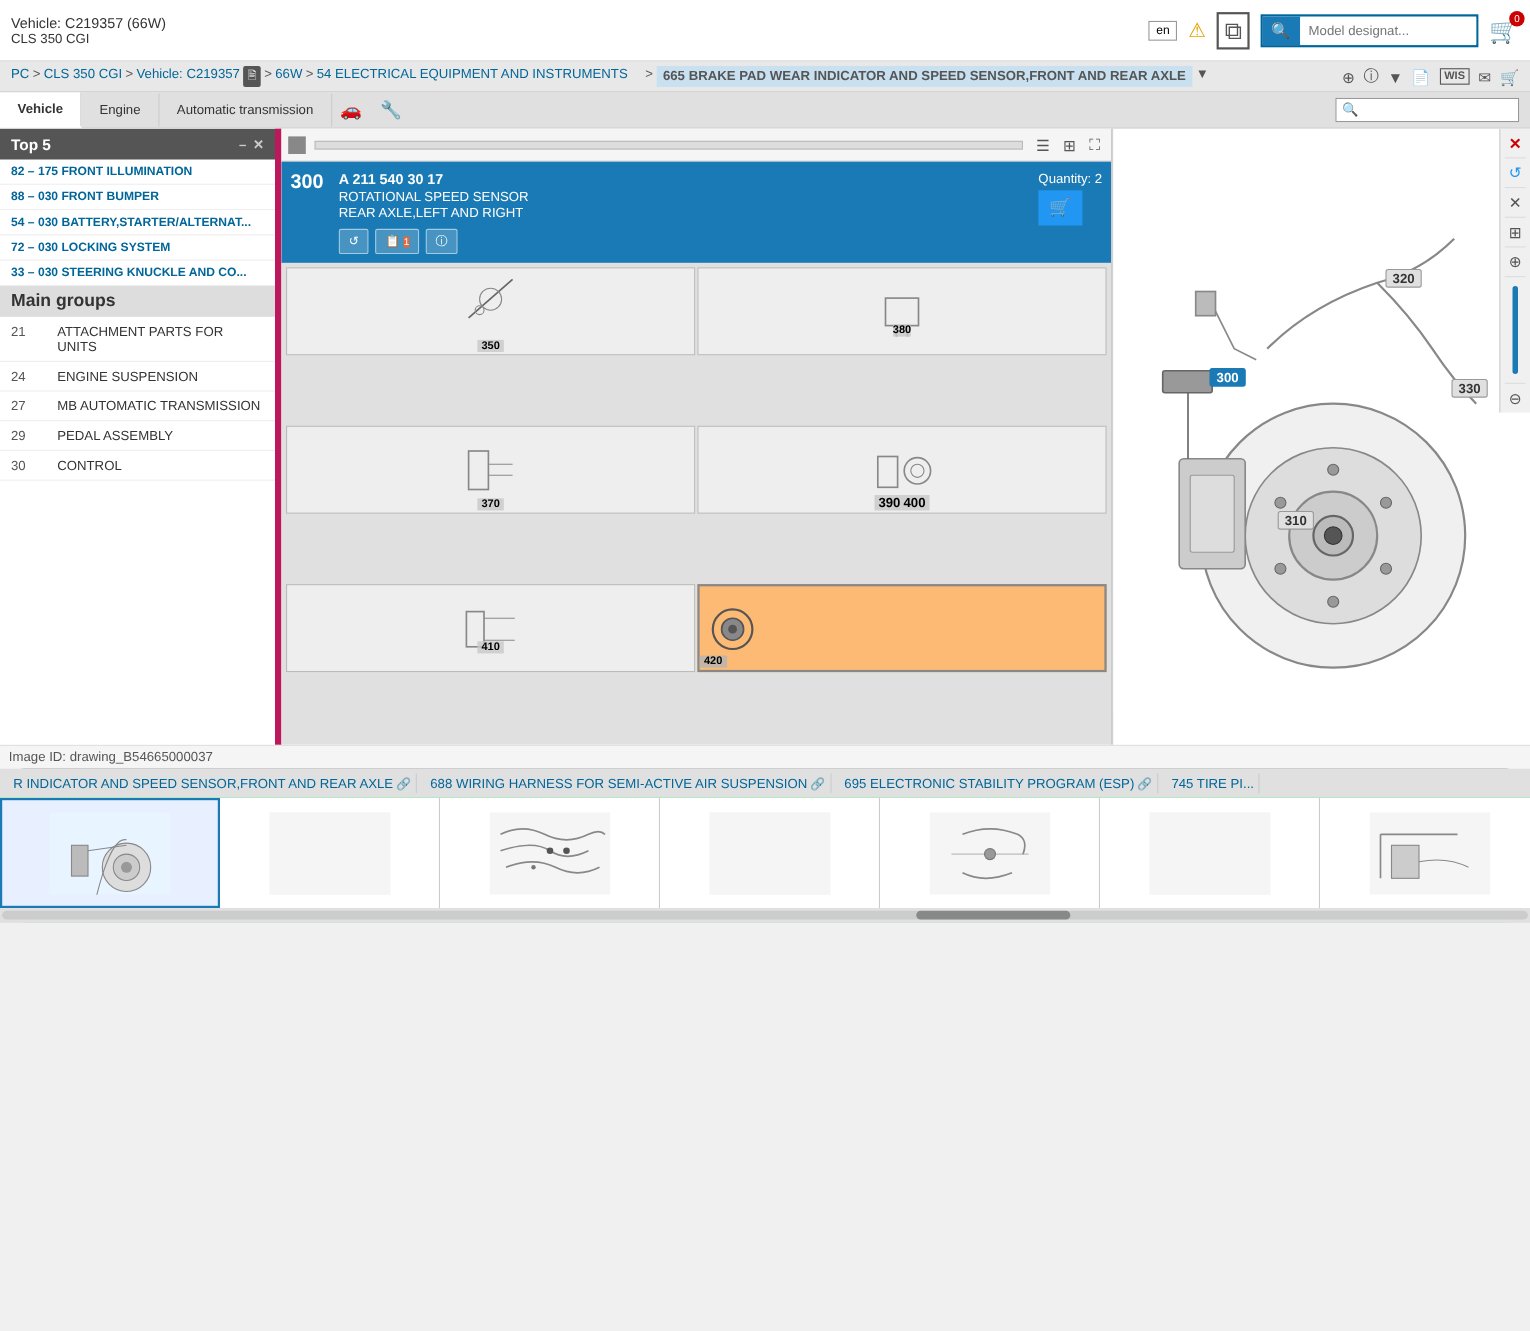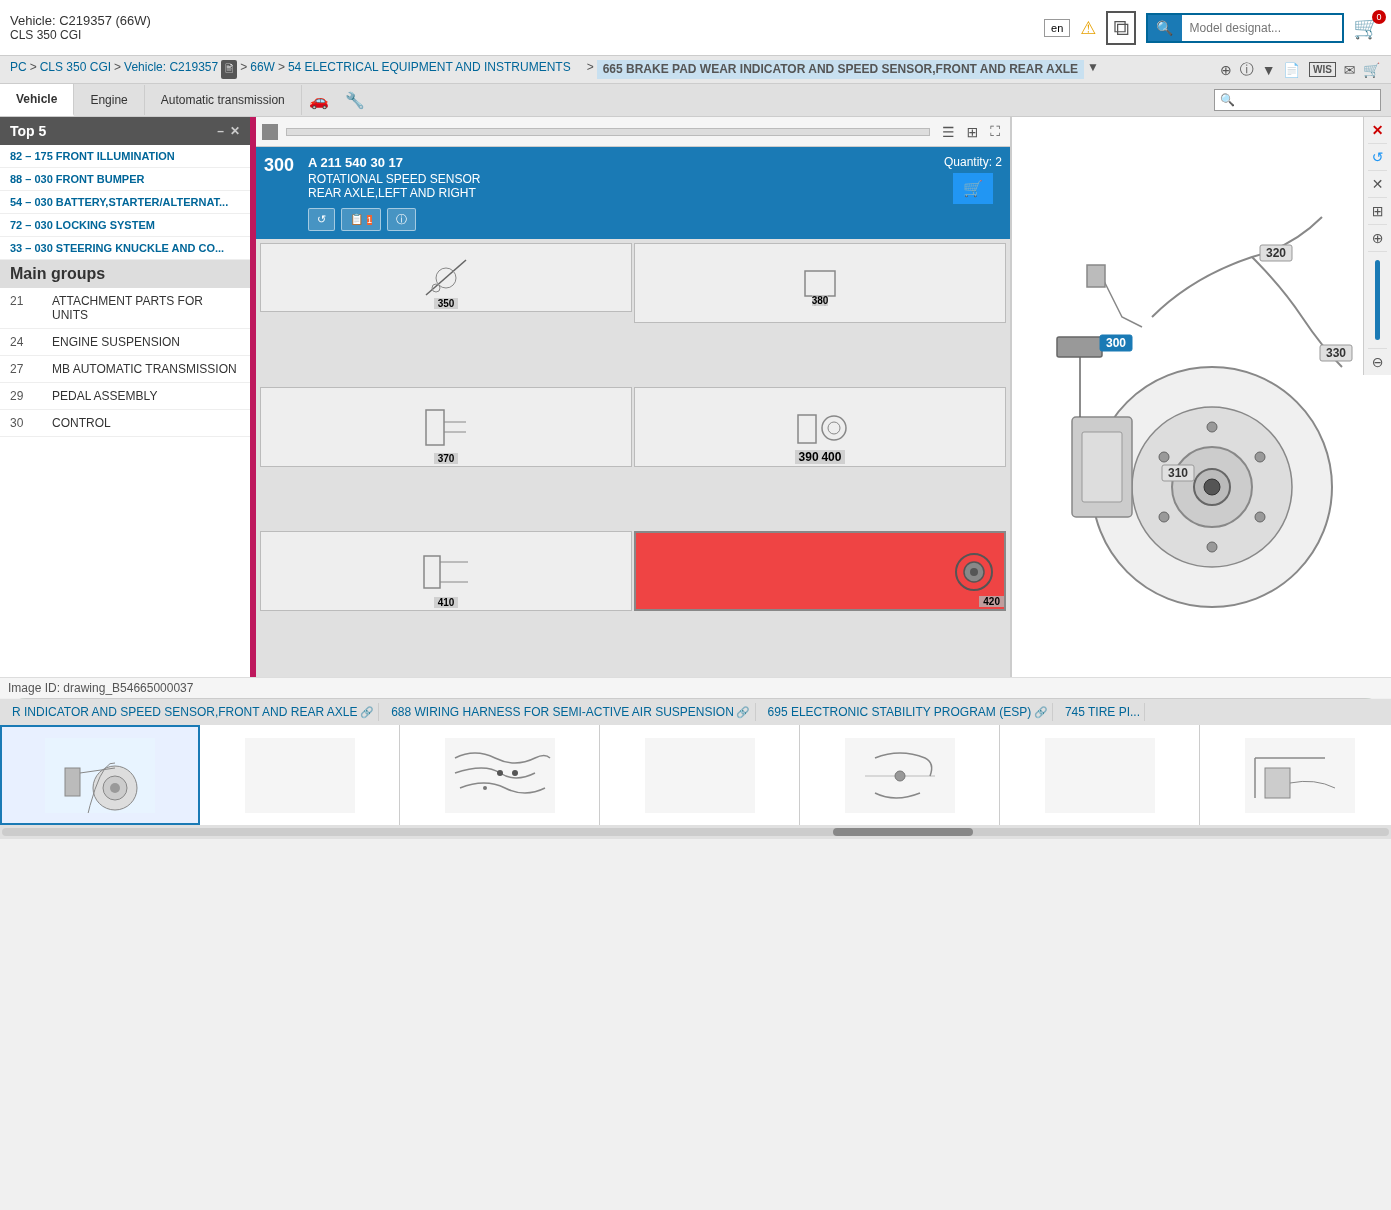--- a/index.html
+++ b/index.html
@@ -153,21 +153,21 @@
       gap: 8px;
       min-height: 80px;
     }
     .part-num { font-size: 18px; font-weight: bold; color: #fff; min-width: 36px; }
     .part-info { flex: 1; }
     .part-code { font-size: 13px; font-weight: bold; }
     .part-name { font-size: 12px; margin-top: 2px; }
     .part-name2 { font-size: 12px; }
     .part-icons { display: flex; gap: 6px; margin-top: 8px; }
     .part-icon-btn { background: rgba(255,255,255,0.2); border: 1px solid rgba(255,255,255,0.5); color: #fff; padding: 3px 8px; cursor: pointer; border-radius: 2px; font-size: 11px; }
-    .part-qty { display: flex; flex-direction: column; align-items: center; gap: 4px; }
+    .part-qty { display: flex; flex-direction: column; align-items: flex-start; gap: 4px; }
     .qty-label { font-size: 12px; color: #fff; }
     .qty-cart { background: #2196F3; border: none; color: #fff; padding: 6px 10px; cursor: pointer; font-size: 16px; }
 
     
     .diagram-panel {
       width: 380px;
       background: #fff;
       position: relative;
       overflow: hidden;
       border-left: 1px solid #ccc;
@@ -378,21 +378,21 @@
         </div>
       </div>
       <div class="part-qty">
         <span class="qty-label">Quantity: 2</span>
         <button class="qty-cart">🛒</button>
       </div>
     </div>
 
     <div style="display:grid; grid-template-columns: repeat(2,1fr); gap:2px; padding:4px; background:#e0e0e0; flex:1; overflow:auto;">
 
-      <div style="background:#eee; border:1px solid #bbb; height:69px; display:flex; flex-direction:column; align-items:center; justify-content:center; cursor:pointer; position:relative;">
+      <div style="background:#eee; border:1px solid #bbb; height:80px; display:flex; flex-direction:column; align-items:center; justify-content:flex-start; cursor:pointer; position:relative;">
         <svg width="60" height="55" viewBox="0 0 60 55">
           <line x1="10" y1="45" x2="50" y2="10" stroke="#666" stroke-width="1.5"></line>
           <circle cx="30" cy="28" r="10" fill="none" stroke="#888" stroke-width="1"></circle>
           <circle cx="20" cy="38" r="4" fill="none" stroke="#888" stroke-width="1"></circle>
         </svg>
         <div style="position:absolute; bottom:2px; font-size:10px; font-weight:bold; background:rgba(200,200,200,0.8); padding:0 4px;">350</div>
       </div>
       <div style="background:#eee; border:1px solid #bbb; height:80px; display:flex; flex-direction:column; align-items:center; justify-content:center; cursor:pointer; position:relative;">
         <svg width="60" height="55" viewBox="0 0 60 55">
           <rect x="15" y="15" width="30" height="25" fill="none" stroke="#888" stroke-width="1.5"></rect>
@@ -418,23 +418,23 @@
         </svg>
         <div style="position:absolute; bottom:2px; font-size:10px; font-weight:bold; background:rgba(200,200,200,0.8); padding:0 4px;"><span>390</span> <span>400</span></div>
       </div>
 
       <div style="background:#eee; border:1px solid #bbb; height:80px; display:flex; flex-direction:column; align-items:center; justify-content:center; cursor:pointer; position:relative;">
         <svg width="60" height="55" viewBox="0 0 60 55">
           <rect x="8" y="12" width="16" height="32" fill="none" stroke="#888" stroke-width="1.5"></rect>
           <line x1="24" y1="18" x2="52" y2="18" stroke="#888" stroke-width="1"></line>
           <line x1="24" y1="38" x2="52" y2="38" stroke="#888" stroke-width="1"></line>
         </svg>
-        <div style="position:absolute; bottom:2px; font-size:10px; font-weight:bold; background:rgba(200,200,200,0.8); padding:0 4px;">410</div>
-      </div>
-      <div style="background:#ef4444; border:2px solid #888; height:80px; display:flex; flex-direction:column; align-items:flex-end; justify-content:center; cursor:pointer; position:relative;">
+        <div style="position:absolute; bottom:16px; font-size:10px; font-weight:bold; background:rgba(200,200,200,0.8); padding:0 4px;">410</div>
+      </div>
+      <div style="background:#fdba74; border:2px solid #888; height:80px; display:flex; flex-direction:column; align-items:flex-start; justify-content:center; cursor:pointer; position:relative;">
         <svg width="60" height="55" viewBox="0 0 60 55">
           <circle cx="30" cy="28" r="18" fill="none" stroke="#555" stroke-width="2"></circle>
           <circle cx="30" cy="28" r="10" fill="#888" stroke="#555" stroke-width="1.5"></circle>
           <circle cx="30" cy="28" r="4" fill="#555"></circle>
         </svg>
         <div style="position:absolute; bottom:2px; font-size:10px; font-weight:bold; background:rgba(180,180,180,0.8); padding:0 4px;">420</div>
       </div>
     </div>
   </div>
 

